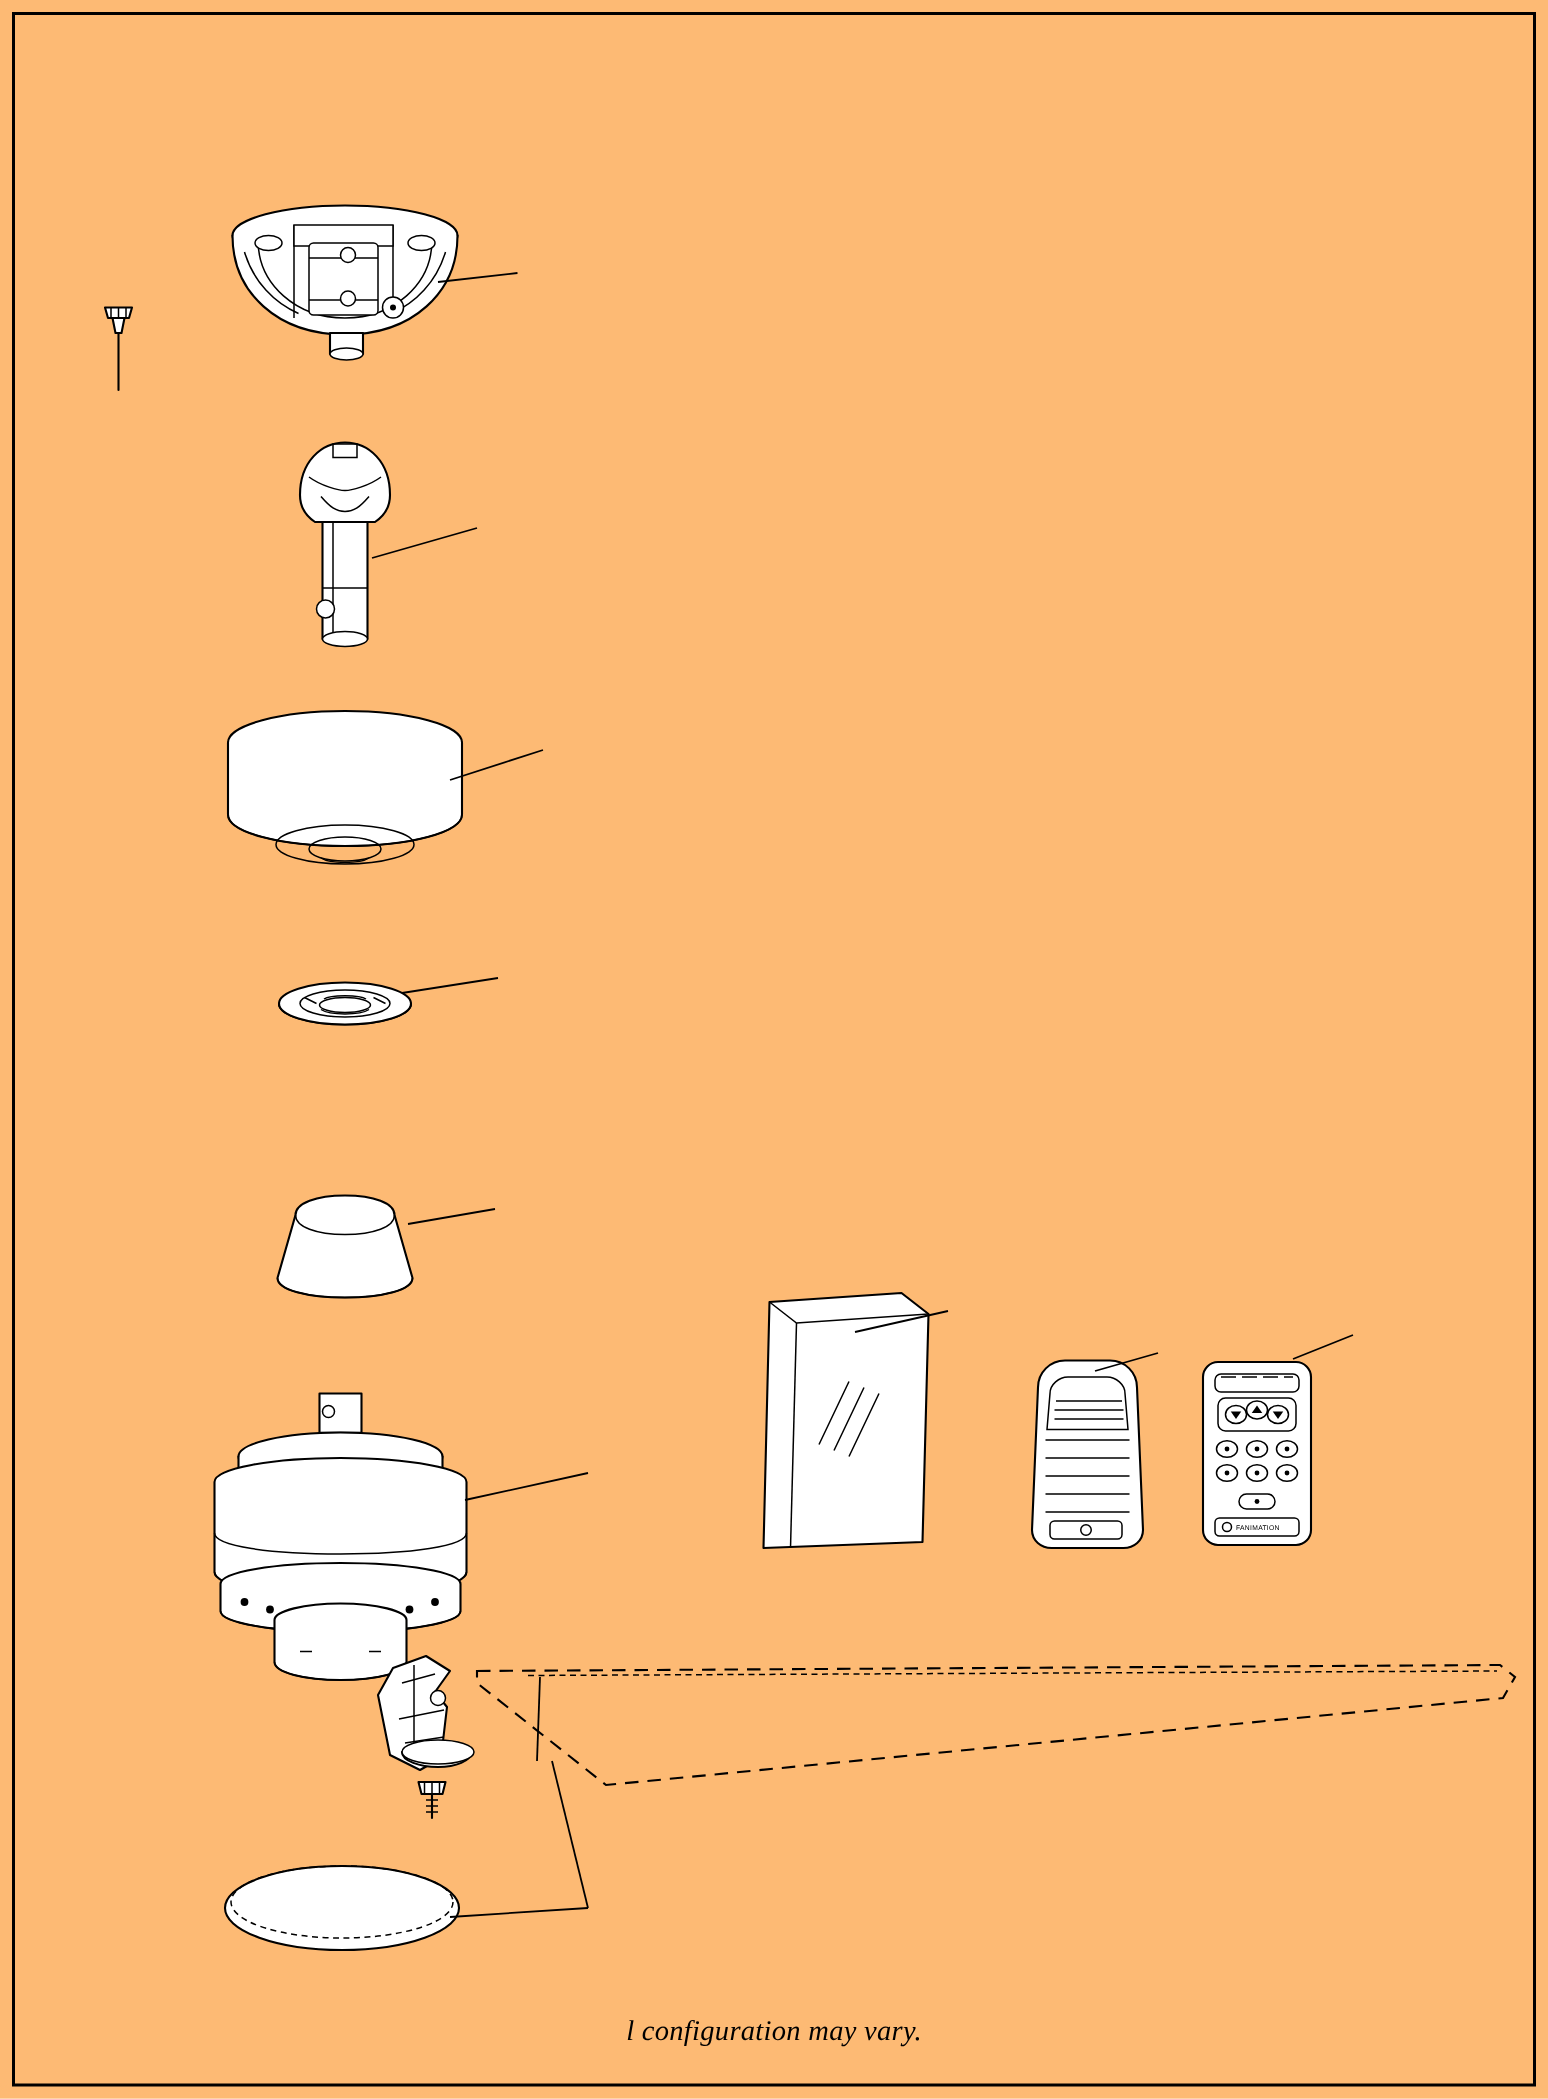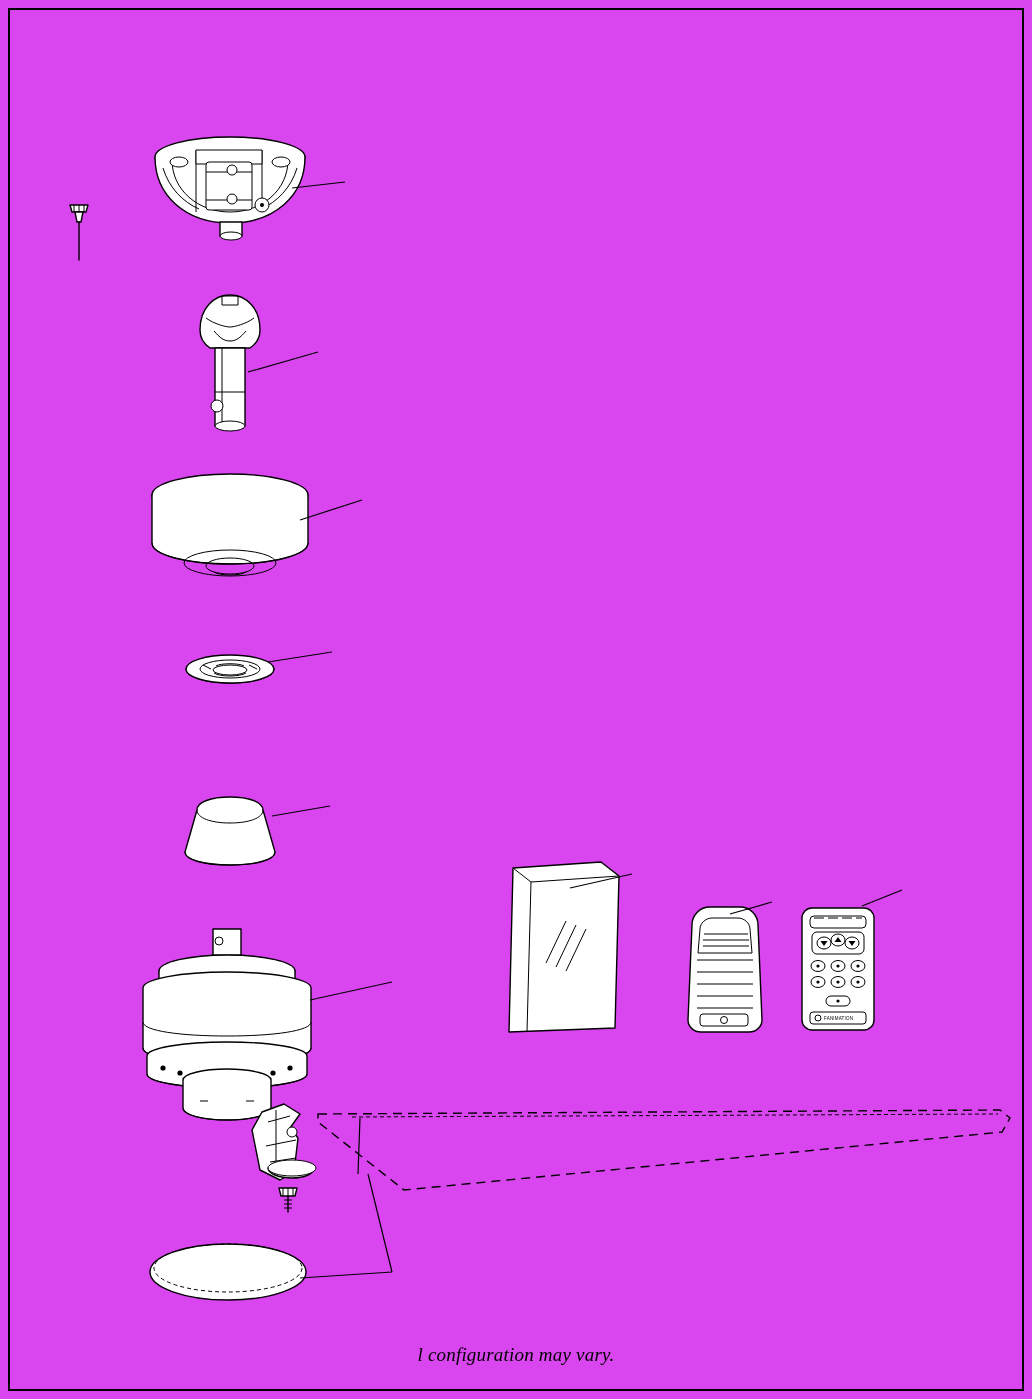--- a/index.html
+++ b/index.html
@@ -12,21 +12,21 @@
     height: 1399px;
     font-family: "Liberation Sans", sans-serif;
     position: relative;
     overflow: hidden;
   }
   #page {
     position: absolute;
     left: 0; top: 0;
     width: 1032px;
     height: 1399px;
-    background: #d946ef;
+    background: #fdba74;
     box-sizing: border-box;
   }
   .page-border {
     position: absolute;
     left: 8px;
     top: 8px;
     width: 1016px;
     height: 1383px;
     border: 2px solid #000;
     box-sizing: border-box;

